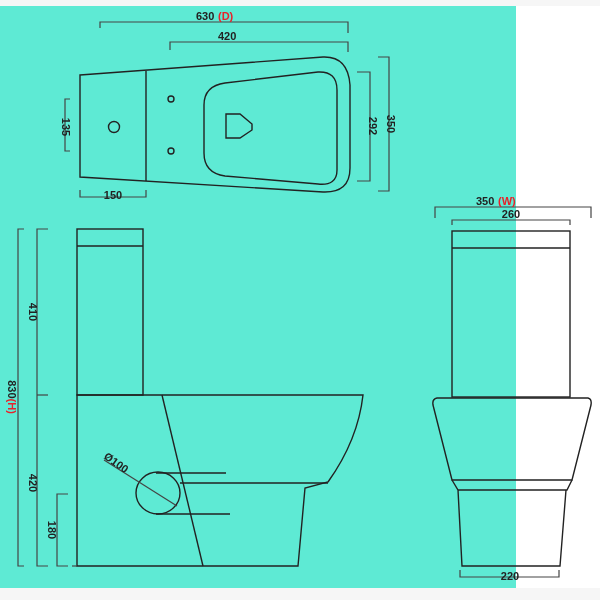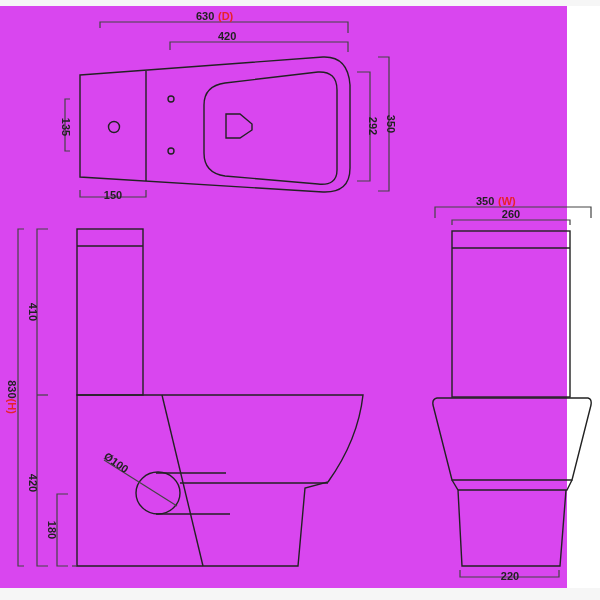--- a/index.html
+++ b/index.html
@@ -1,17 +1,17 @@
 <!DOCTYPE html>
 <html><head>
 <meta charset="utf-8">
 <style>
   html, body { margin: 0; padding: 0; background: #ffffff; }
   body { width: 600px; height: 600px; overflow: hidden; font-family: "Liberation Sans", sans-serif; }
-  .canvas { position: relative; width: 567px; height: 600px; background: #d946ef; }
+  .canvas { position: relative; width: 516px; height: 600px; background: #5eead4; }
   svg { position: absolute; left: 0; top: 0; }
   .bottom-band { position: absolute; left: 0; top: 588px; width: 600px; height: 12px; background: #f6f6f6; }
   .top-band { position: absolute; left: 0; top: 0; width: 600px; height: 6px; background: #f6f6f6; }
   .dim-text { font-family: "Liberation Sans", sans-serif; font-size: 11px; font-weight: bold; fill: #222; }
   .dim-red { fill: #e8222a; }
   .ln { stroke: #222; stroke-width: 1.4; fill: none; }
   .dm { stroke: #444; stroke-width: 1.2; fill: none; }
 </style>
 </head>
 <body>

